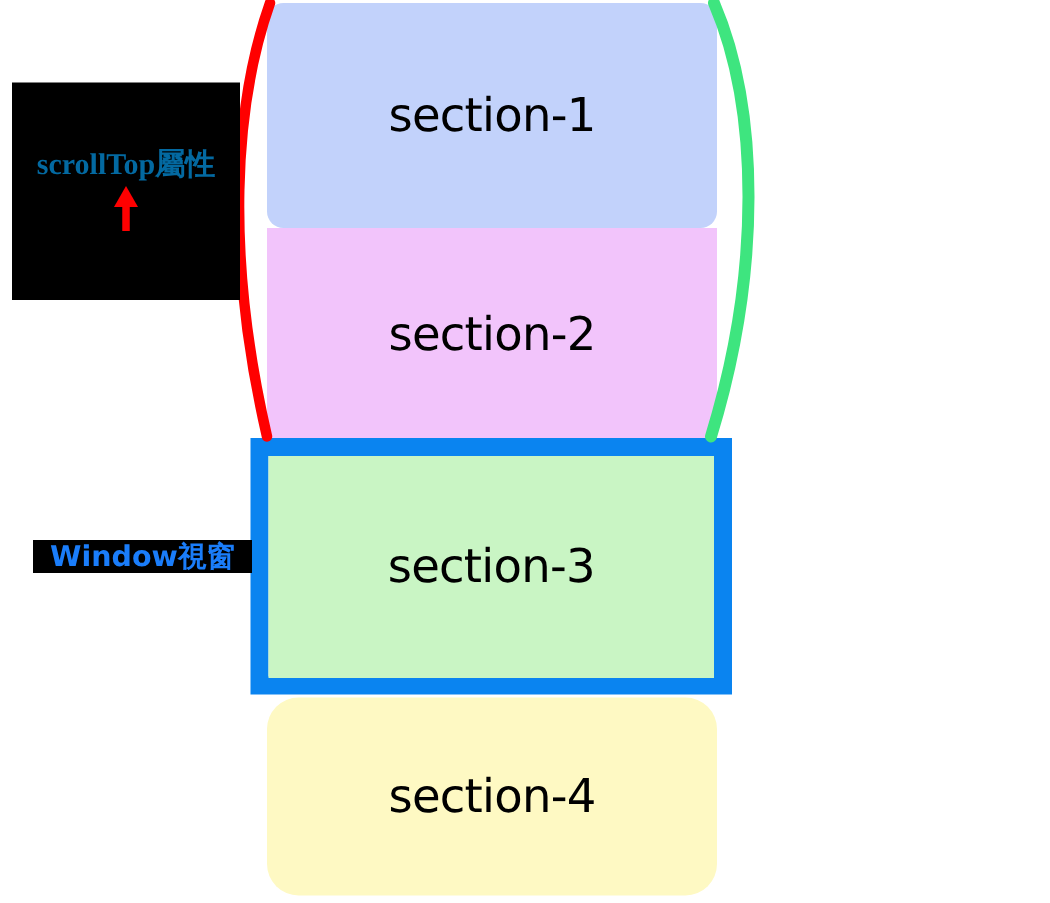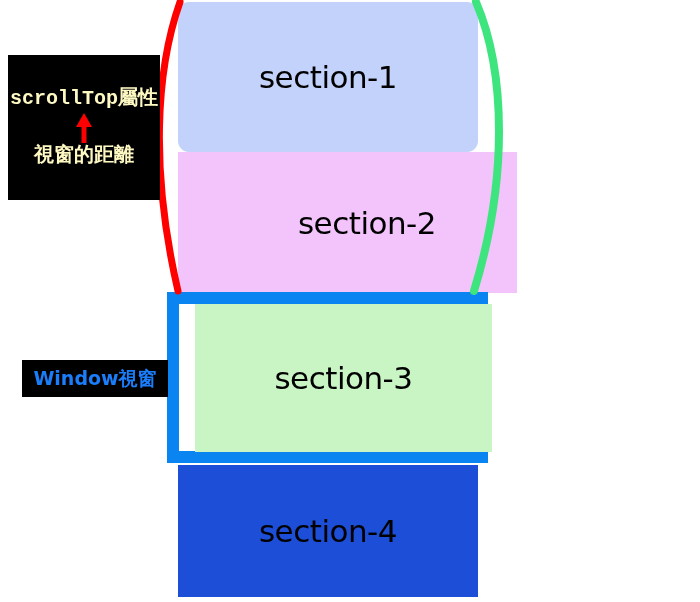--- a/index.html
+++ b/index.html
@@ -26,29 +26,28 @@
     display: flex;
     align-items: center;
     justify-content: center;
     color: #000000;
     font-size: 31px;
     font-family: "DejaVu Sans", sans-serif;
     letter-spacing: -0.5px;
     z-index: 2;
   }
   #section-1 { top: 2px;   height: 150px; background: #c2d2fb; border-radius: 11px; }
-  #section-2 { top: 152px; height: 141px; background: #f2c4fb; padding-left: 39px; }
+  #section-2 { top: 152px; height: 141px; background: #f2c4fb; }
   #section-3 {
     top: 304px; height: 148px;
     left: 179px; width: 297px;
     background: #c9f5c4;
     z-index: 4;
-    margin-left: 16px;
   }
-  #section-4 { top: 465px; height: 132px; background: #1d4ed8; }
+  #section-4 { top: 465px; height: 132px; background: #fef9c3; border-radius: 21px; }
 
   
   #viewport-frame {
     position: absolute;
     left: 167px;
     top: 292px;
     width: 321px;
     height: 171px;
     border: 12px solid #0a84f0;
     box-sizing: border-box;
@@ -79,38 +78,38 @@
 
   #callout-scrolltop {
     left: 8px;
     top: 55px;
     width: 152px;
     height: 145px;
     padding: 4px 0;
     box-sizing: border-box;
   }
   #callout-scrolltop .line {
-    color: #fef9c3;
+    color: #0369a1;
     font-weight: bold;
     font-size: 20px;
     line-height: 1.12;
     white-space: nowrap;
-    font-family: Liberation Mono, monospace;
+    font-family: Liberation Serif, serif;
   }
   #callout-scrolltop .arrow-up {
     width: 152px;
     height: 34px;
     display: block;
   }
 
   #callout-window {
     left: 22px;
     top: 360px;
     width: 146px;
-    height: 37px;
+    height: 22px;
   }
   #callout-window .line {
     color: #1a7dfa;
     font-weight: bold;
     font-size: 19px;
     white-space: nowrap;
     font-family: "DejaVu Sans", sans-serif;
   }
 
   
@@ -173,21 +172,20 @@
   <svg class="bracket" id="bracket-green" width="52" height="300" viewBox="0 0 52 300">
     <path d="M 14 2 C 44 72, 46 180, 12 291" fill="none" stroke="#3ee57f" stroke-width="8" stroke-linecap="round"></path>
   </svg>
 
   <div class="callout" id="callout-scrolltop">
     <div class="line">scrollTop屬性</div>
     <svg class="arrow-up" viewBox="0 0 152 34">
       <line x1="76" y1="32" x2="76" y2="10" stroke="#ff0000" stroke-width="5"></line>
       <polygon points="76,2 68,16 84,16" fill="#ff0000"></polygon>
     </svg>
-    <div class="line">視窗的距離</div>
   </div>
 
   <div class="callout" id="callout-window">
     <div class="line">Window視窗</div>
   </div>
 
 
 </div>
 
 </body></html>

